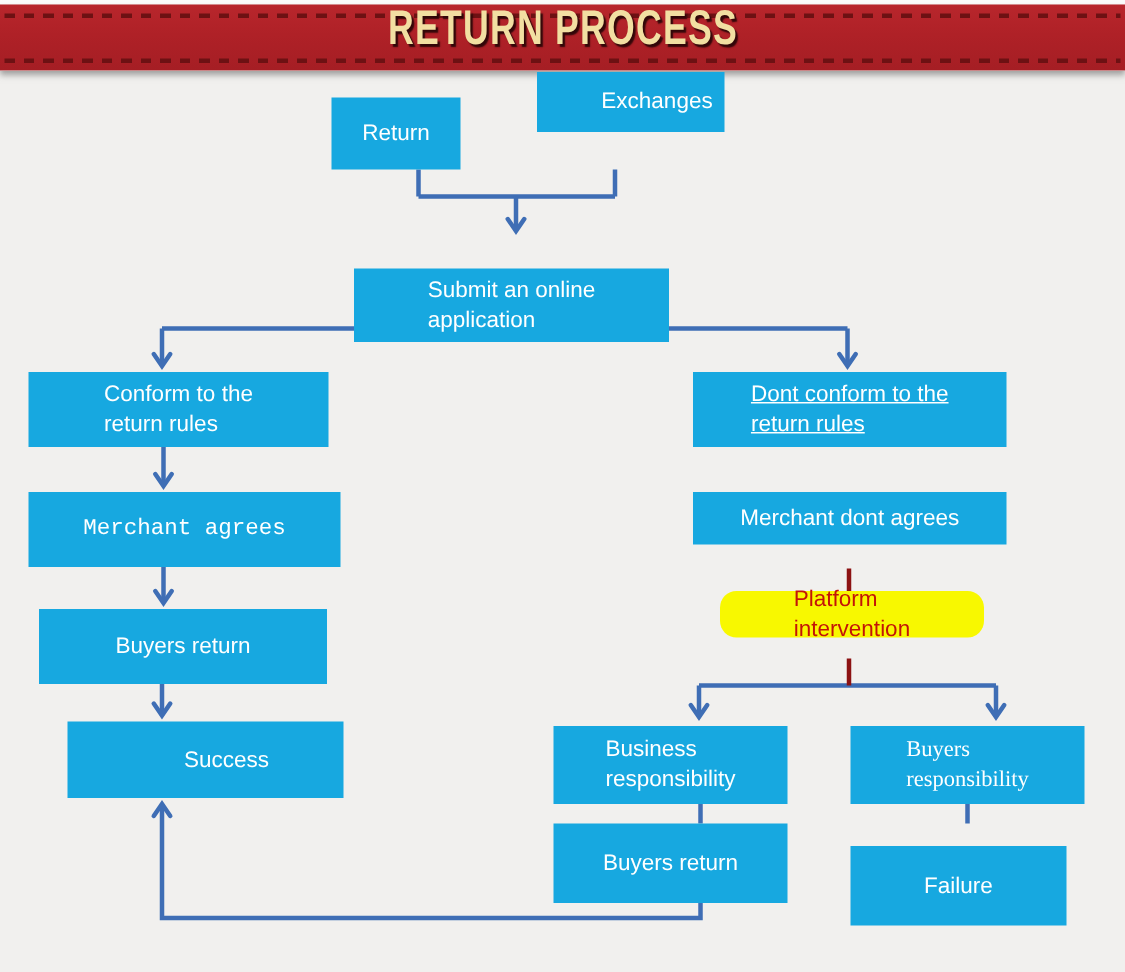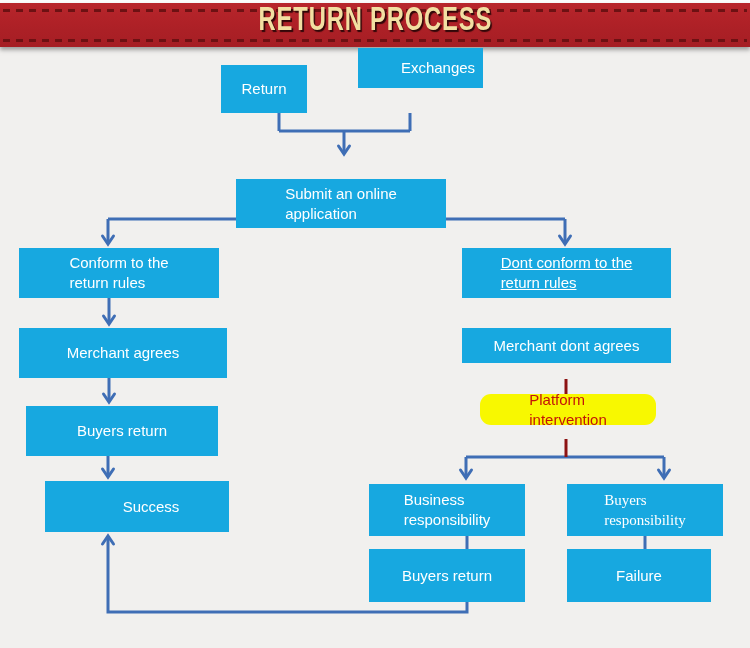--- a/index.html
+++ b/index.html
@@ -30,30 +30,30 @@
         display:flex;align-items:center;justify-content:center;
         text-align:left;white-space:pre-line;}
   .node-highlight{background:var(--highlight-fill,#F8F800);
         color:var(--highlight-text,#C31408);border-radius:11px;}
 
   
   .n-return          {left:221px;top:65px; width:86px; height:48px;}
   .n-exchanges       {left:358px;top:48px; width:90px; height:40px;padding-left:35px;}
   .n-submit          {left:236px;top:159px;width:210px;height:49px;margin-top:20px;}
   .n-conform         {left:19px; top:248px;width:200px;height:50px;}
-  .n-merchant-agrees {left:19px; top:328px;width:208px;height:50px;}
+  .n-merchant-agrees {left:19px; top:328px;width:208px;height:50px;font-family:Liberation Mono, monospace;}
   .n-buyers-return-l {left:26px; top:406px;width:192px;height:50px;}
   .n-success         {left:45px; top:481px;width:156px;height:51px;padding-left:28px;}
   .n-dont-conform    {left:462px;top:248px;width:209px;height:50px;text-decoration:underline;}
   .n-merchant-dont   {left:462px;top:328px;width:209px;height:35px;}
   .n-platform        {left:480px;top:394px;width:176px;height:31px;}
   .n-business-resp   {left:369px;top:484px;width:156px;height:52px;}
   .n-buyers-resp     {left:567px;top:484px;width:156px;height:52px;font-family:Liberation Serif, serif;}
   .n-buyers-return-r {left:369px;top:549px;width:156px;height:53px;}
-  .n-failure         {left:567px;top:549px;width:144px;height:53px;}
+  .n-failure         {left:567px;top:564px;width:144px;height:53px;}
 
   
   svg.flow{position:absolute;top:0;left:0;width:750px;height:648px;pointer-events:none;}
   svg.flow path{fill:none;stroke-width:3px;}
   .c-blue{stroke:var(--connector-blue,#3F6EB5);}
   .c-red {stroke:var(--connector-dark-red,#8C1212);}
 </style>
 </head>
 <body>
 

